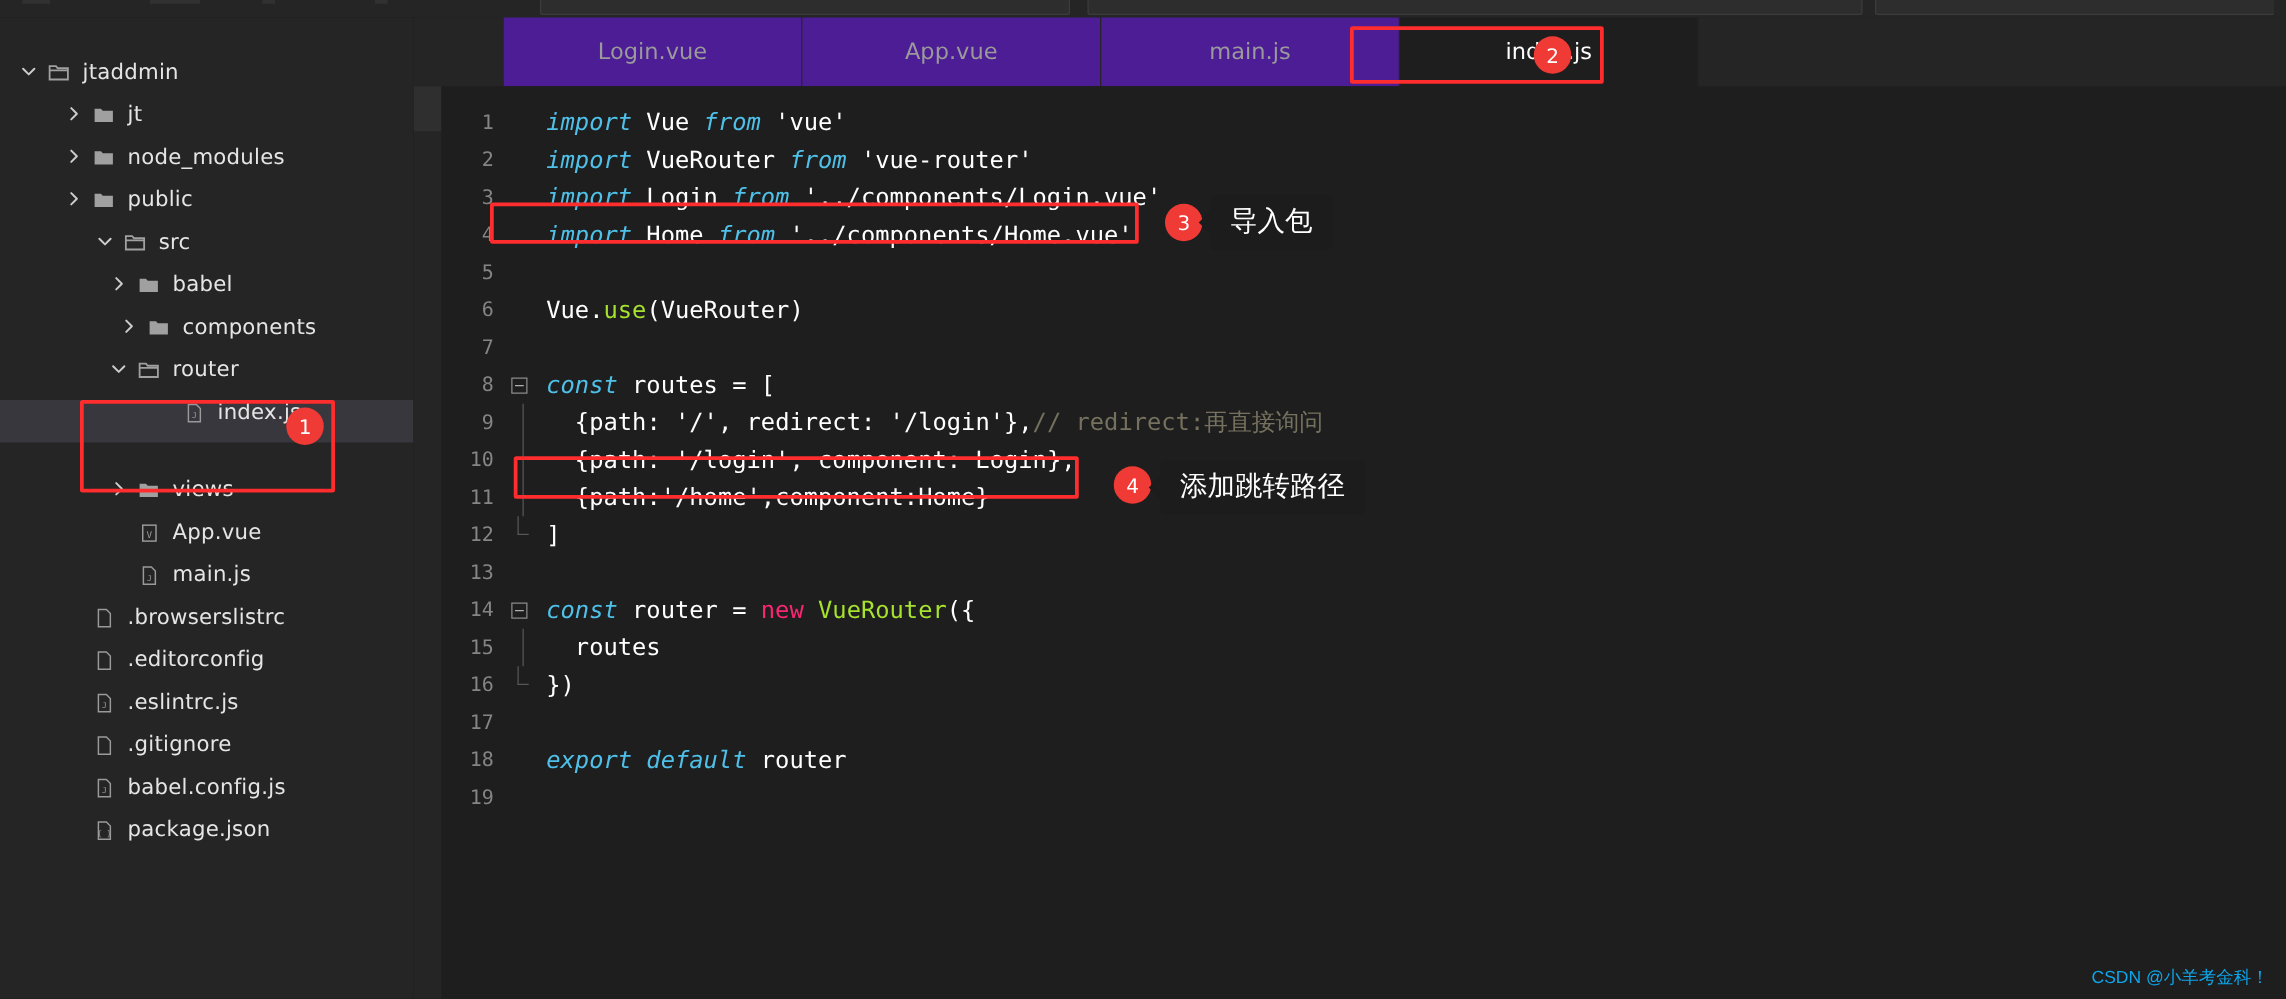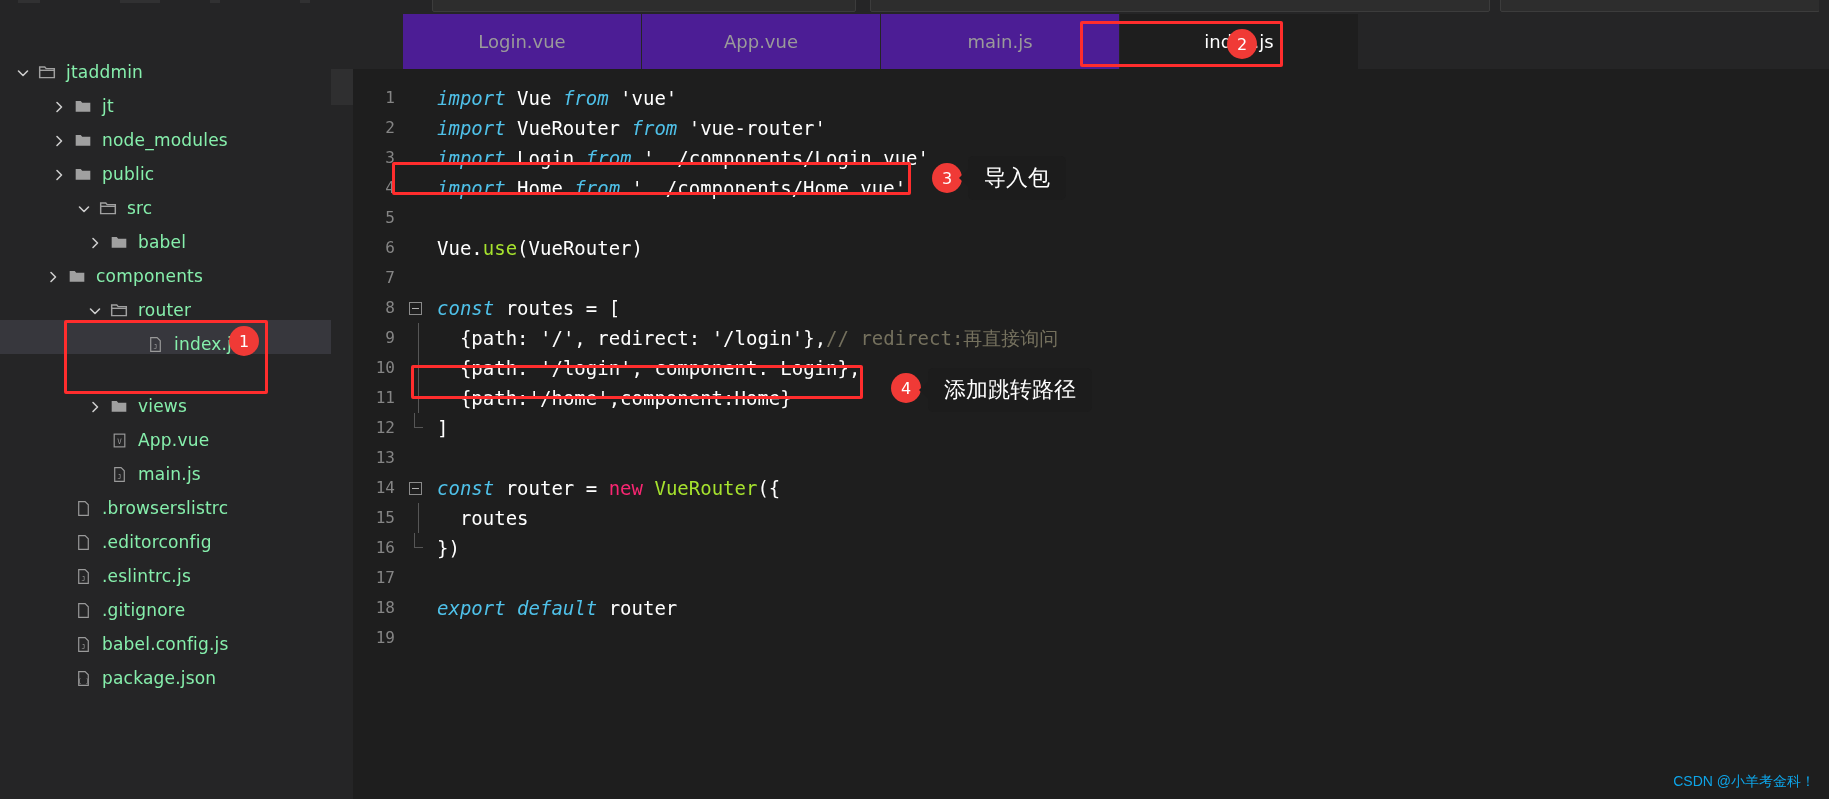--- a/index.html
+++ b/index.html
@@ -39,23 +39,23 @@
   
   .sidebar {
     position: absolute; left: 0; top: 14px;
     width: 331px; height: 785px;
     background: #252526;
     overflow: hidden;
     padding-top: 34px;
   }
   .tree-row {
     position: relative;
-    display: flex; align-items: flex-end;
+    display: flex; align-items: flex-start;
     height: 34px;
-    color: #86efac;
+    color: #e5e5e5;
     font-size: 17px;
     white-space: nowrap;
     cursor: pointer;
   }
   .tree-row.selected { background: #37373d; }
   .tree-row .twisty {
     width: 18px; height: 18px; flex: 0 0 18px;
     display: flex; align-items: center; justify-content: center;
     color: #cccccc;
   }
@@ -274,21 +274,21 @@
             <path d="M6 3.5 L10.5 8 L6 12.5" stroke="#cccccc" stroke-width="1.6" fill="none" stroke-linecap="round" stroke-linejoin="round"></path>
           </svg>
         </span>
         <span class="ficon">
           <svg width="18" height="18" viewBox="0 0 16 16" fill="none">
             <path d="M1.5 3.5 H6 L7.3 5 H14.5 V13 H1.5 Z" fill="#a0a0a0"></path>
           </svg>
         </span>
         <span class="label">babel</span>
       </div>
-      <div class="tree-row" style="padding-left: 44px;">
+      <div class="tree-row" style="padding-left: 94px;">
         <span class="twisty">
           <svg width="16" height="16" viewBox="0 0 16 16" fill="none">
             <path d="M6 3.5 L10.5 8 L6 12.5" stroke="#cccccc" stroke-width="1.6" fill="none" stroke-linecap="round" stroke-linejoin="round"></path>
           </svg>
         </span>
         <span class="ficon">
           <svg width="18" height="18" viewBox="0 0 16 16" fill="none">
             <path d="M1.5 3.5 H6 L7.3 5 H14.5 V13 H1.5 Z" fill="#a0a0a0"></path>
           </svg>
         </span>

